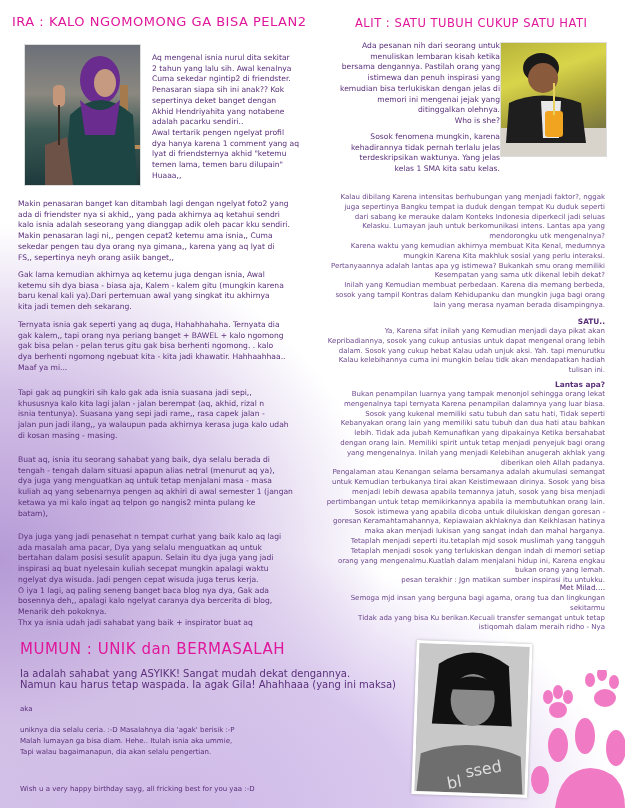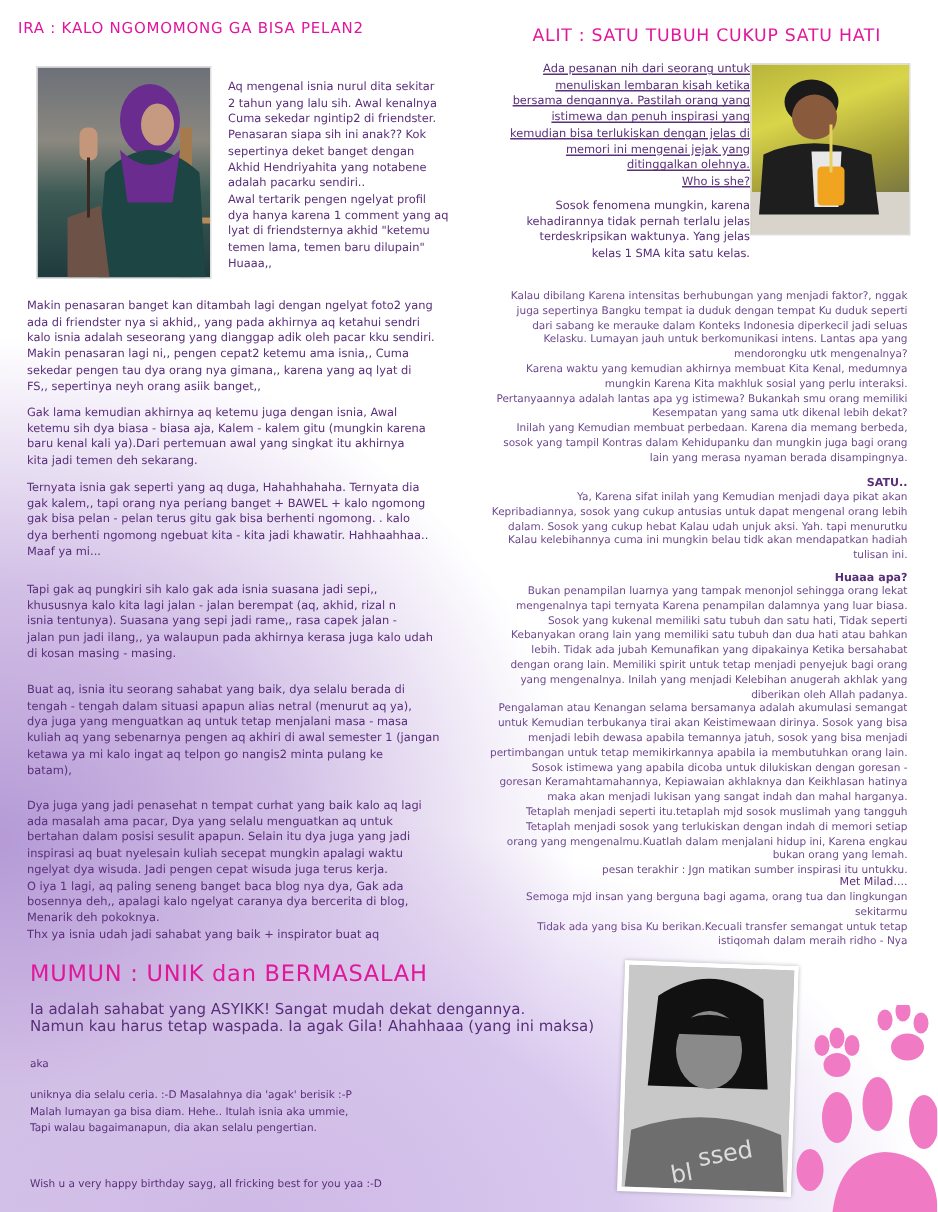--- a/index.html
+++ b/index.html
@@ -12,21 +12,21 @@
   .title{position:absolute;color:#e0179b;font-family:"DejaVu Sans",sans-serif;letter-spacing:0.5px;white-space:nowrap;}
   .p{position:absolute;font-size:7.6px;line-height:10.7px;color:#5a2f7a;white-space:pre-line;}
   .pr{text-align:right;}
   .thin{color:#6e4a8e;font-size:7px;line-height:9.8px;}
   .photo{position:absolute;border:1px solid #ddd;overflow:hidden;}
   .paw{position:absolute;}
 </style>
 </head>
 <body>
 
-<div class="title" style="left:12px;top:14px;font-size:10px;">IRA : KALO NGOMOMONG GA BISA PELAN2</div>
+<div class="title" style="left:12px;top:14px;font-size:13px;">IRA : KALO NGOMOMONG GA BISA PELAN2</div>
 
 <div class="photo" style="left:24px;top:44px;width:115px;height:140px;background:linear-gradient(180deg,#6c7078 0%,#8b8880 35%,#3e5a55 60%,#1e3a3c 100%);">
   <svg width="115" height="140" viewBox="0 0 115 140">
     <rect x="95" y="40" width="8" height="100" fill="#a57a4c"></rect>
     <rect x="82" y="100" width="33" height="4" fill="#b88a58"></rect>
     <ellipse cx="75" cy="35" rx="20" ry="24" fill="#6a2c8e"></ellipse>
     <ellipse cx="80" cy="38" rx="11" ry="14" fill="#c59a80"></ellipse>
     <path d="M45 70 Q75 40 108 70 L112 140 L40 140 Z" fill="#1d4543"></path>
     <path d="M55 55 Q75 75 95 55 L90 90 L60 90 Z" fill="#6a2c8e"></path>
     <rect x="28" y="40" width="12" height="22" rx="5" fill="#c4967a"></rect>
@@ -79,21 +79,21 @@
 bertahan dalam posisi sesulit apapun. Selain itu dya juga yang jadi
 inspirasi aq buat nyelesain kuliah secepat mungkin apalagi waktu
 ngelyat dya wisuda. Jadi pengen cepat wisuda juga terus kerja.
   O iya 1 lagi, aq paling seneng banget baca blog nya dya, Gak ada
 bosennya deh,, apalagi kalo ngelyat caranya dya bercerita di blog,
 Menarik deh pokoknya.
 Thx ya isnia udah jadi sahabat yang baik + inspirator buat aq</div>
 
 <div class="title" style="left:332px;top:16px;font-size:11.5px;margin-left:23px;">ALIT : SATU TUBUH CUKUP SATU HATI</div>
 
-<div class="p pr" style="left:330px;top:41px;width:170px;text-decoration:underline;">Ada pesanan nih dari seorang untuk
+<div class="p pr" style="left:330px;top:41px;width:170px;">Ada pesanan nih dari seorang untuk
 menuliskan lembaran kisah ketika
 bersama dengannya. Pastilah orang yang
 istimewa dan penuh inspirasi yang
 kemudian bisa terlukiskan dengan jelas di
 memori ini mengenai jejak yang
 ditinggalkan olehnya.
 Who is she?</div>
 <div class="p pr" style="left:330px;top:132px;width:170px;">Sosok fenomena mungkin, karena
 kehadirannya tidak pernah terlalu jelas
 terdeskripsikan waktunya. Yang jelas
@@ -124,21 +124,21 @@
 sosok yang tampil Kontras dalam Kehidupanku dan mungkin juga bagi orang
 lain yang merasa nyaman berada disampingnya.</div>
 
 <div class="p pr" style="left:320px;top:317px;width:285px;font-weight:bold;font-size:7.4px;">SATU..</div>
 <div class="p pr thin" style="left:320px;top:327px;width:285px;">Ya, Karena sifat inilah yang Kemudian menjadi daya pikat akan
 Kepribadiannya, sosok yang cukup antusias untuk dapat mengenal orang lebih
 dalam. Sosok yang cukup hebat Kalau udah unjuk aksi. Yah. tapi menurutku
 Kalau kelebihannya cuma ini mungkin belau tidk akan mendapatkan hadiah
 tulisan ini.</div>
 
-<div class="p pr" style="left:320px;top:380px;width:285px;font-weight:bold;font-size:7.4px;">Huaaa apa?</div>
+<div class="p pr" style="left:320px;top:380px;width:285px;font-weight:bold;font-size:7.4px;">Lantas apa?</div>
 <div class="p pr thin" style="left:320px;top:390px;width:285px;">Bukan penampilan luarnya yang tampak menonjol sehingga orang lekat
 mengenalnya tapi ternyata Karena penampilan dalamnya yang luar biasa.
 Sosok yang kukenal memiliki satu tubuh dan satu hati, Tidak seperti
 Kebanyakan orang lain yang memiliki satu tubuh dan dua hati atau bahkan
 lebih. Tidak ada jubah Kemunafikan yang dipakainya Ketika bersahabat
 dengan orang lain. Memiliki spirit untuk tetap menjadi penyejuk bagi orang
 yang mengenalnya.  Inilah yang menjadi Kelebihan anugerah akhlak yang
 diberikan oleh Allah padanya.
 Pengalaman atau Kenangan selama bersamanya adalah akumulasi semangat
 untuk Kemudian terbukanya tirai akan Keistimewaan dirinya. Sosok yang bisa

